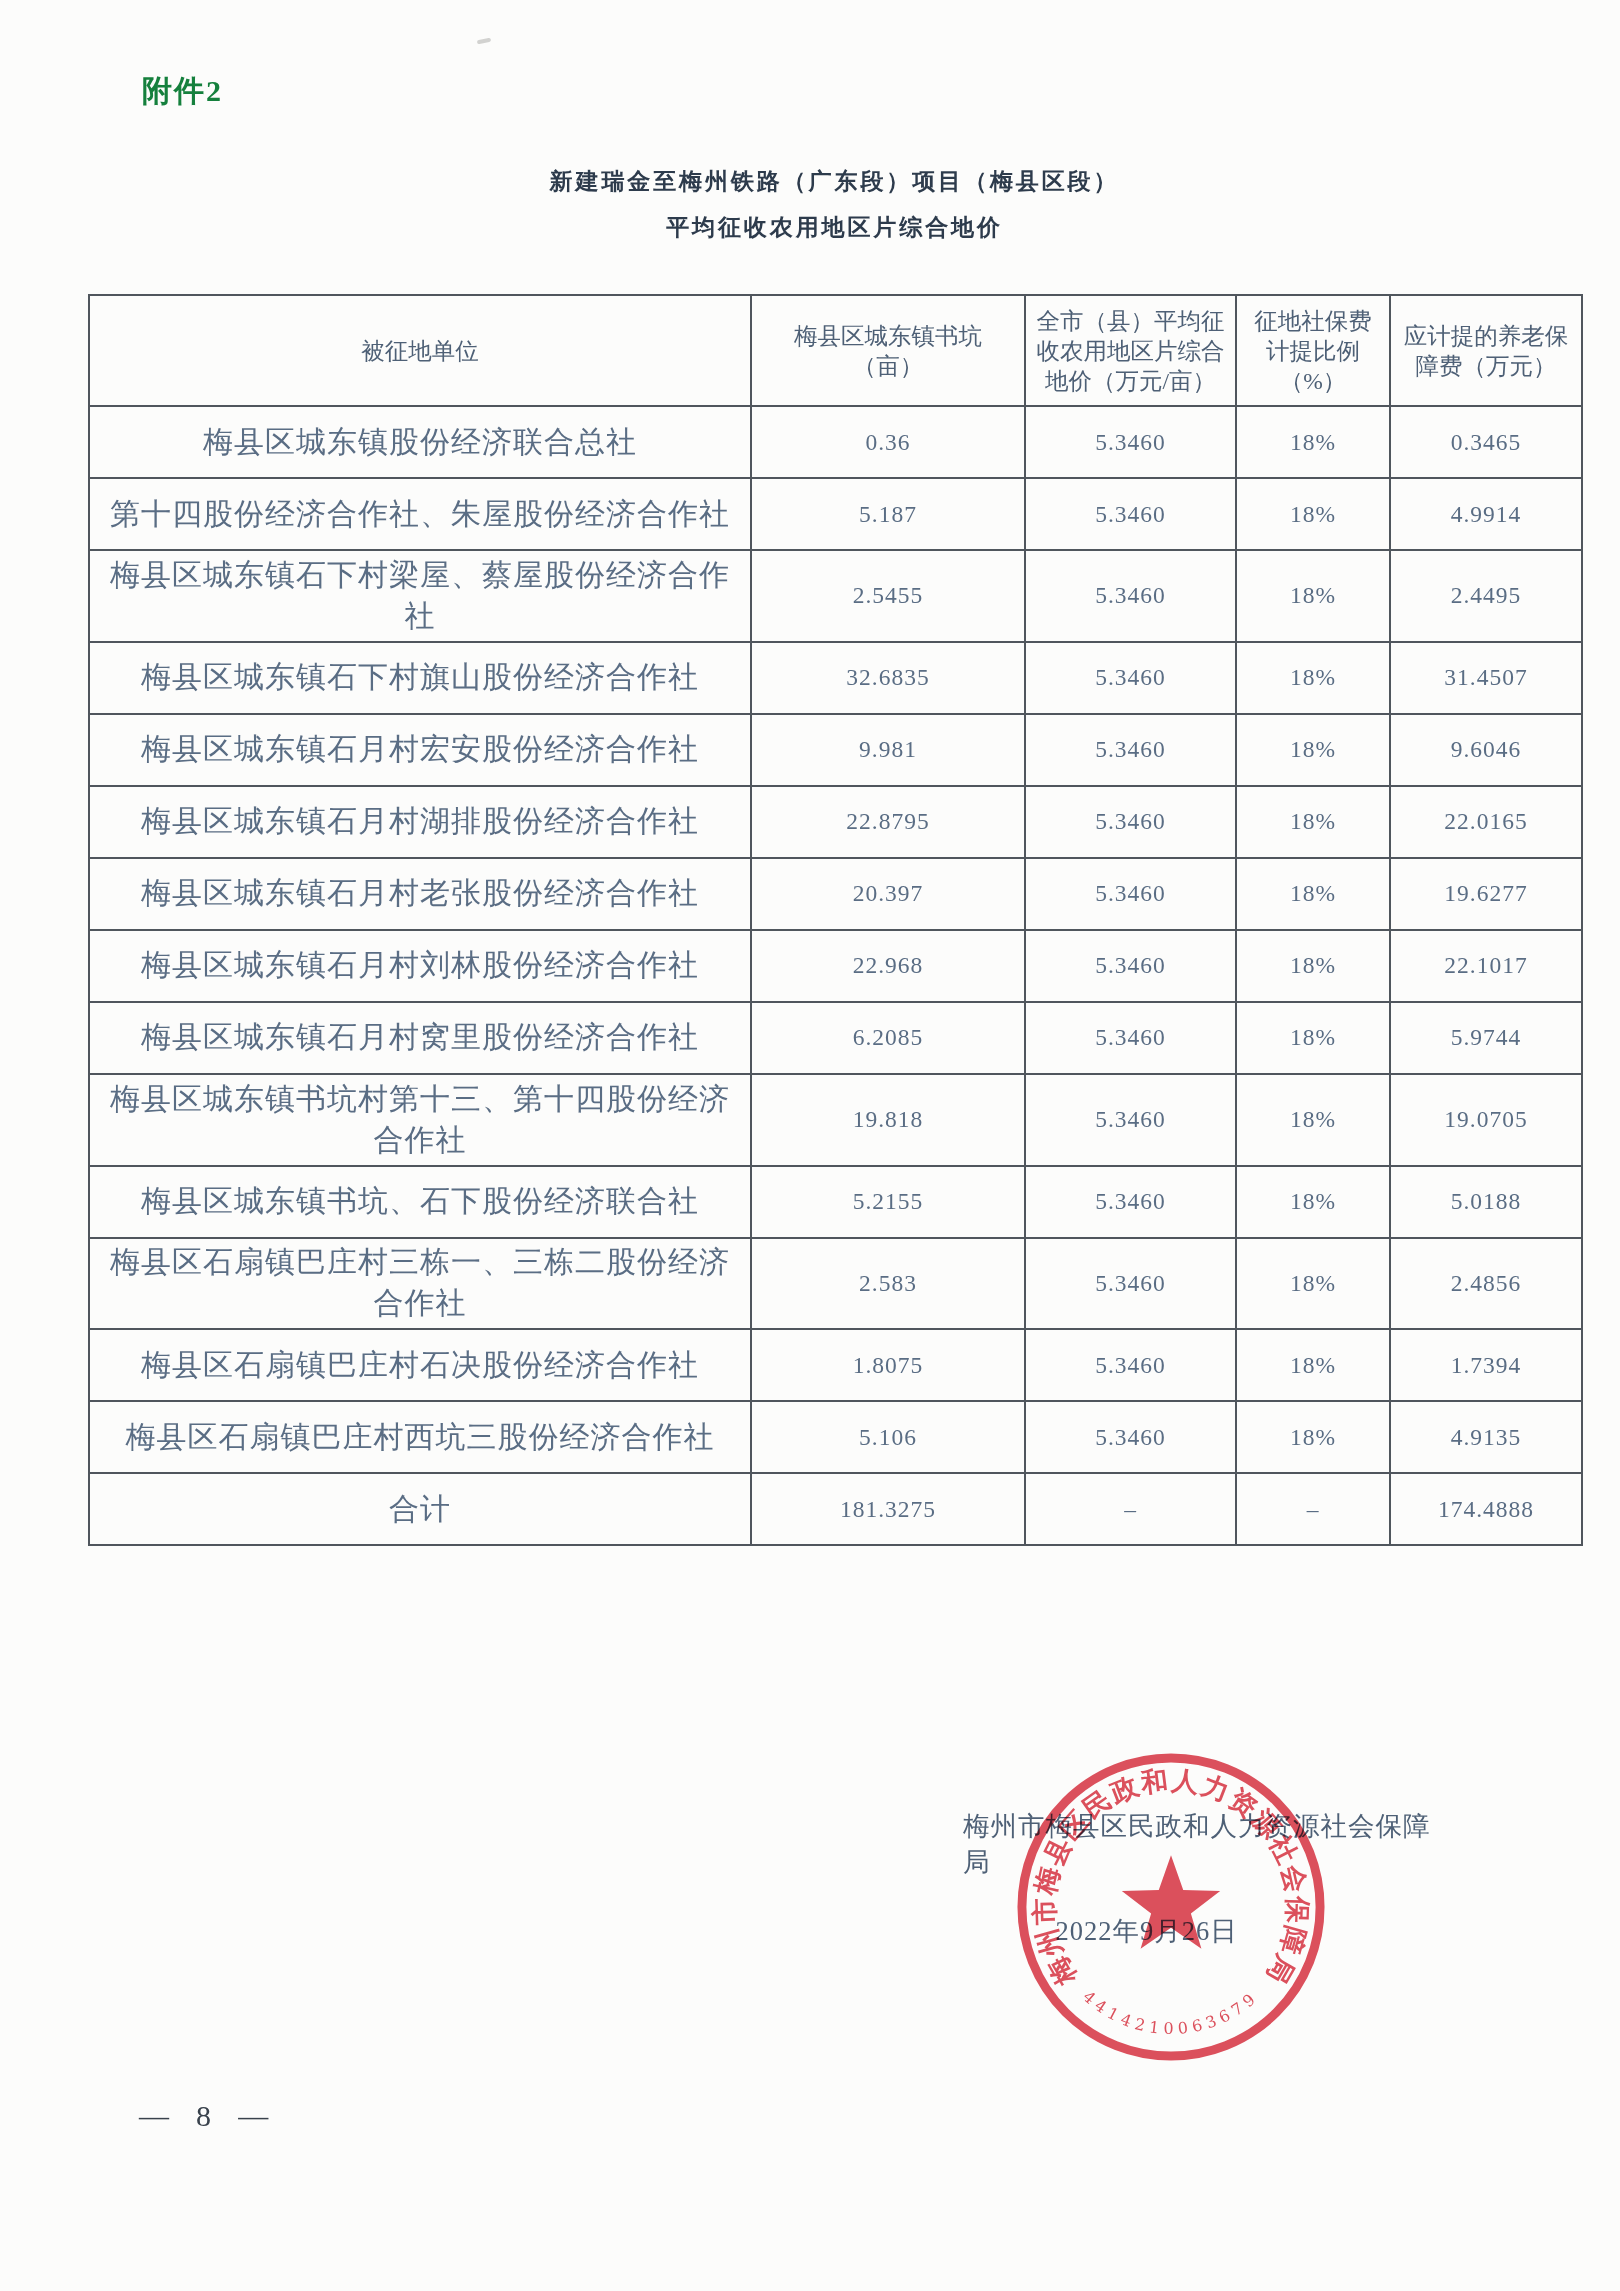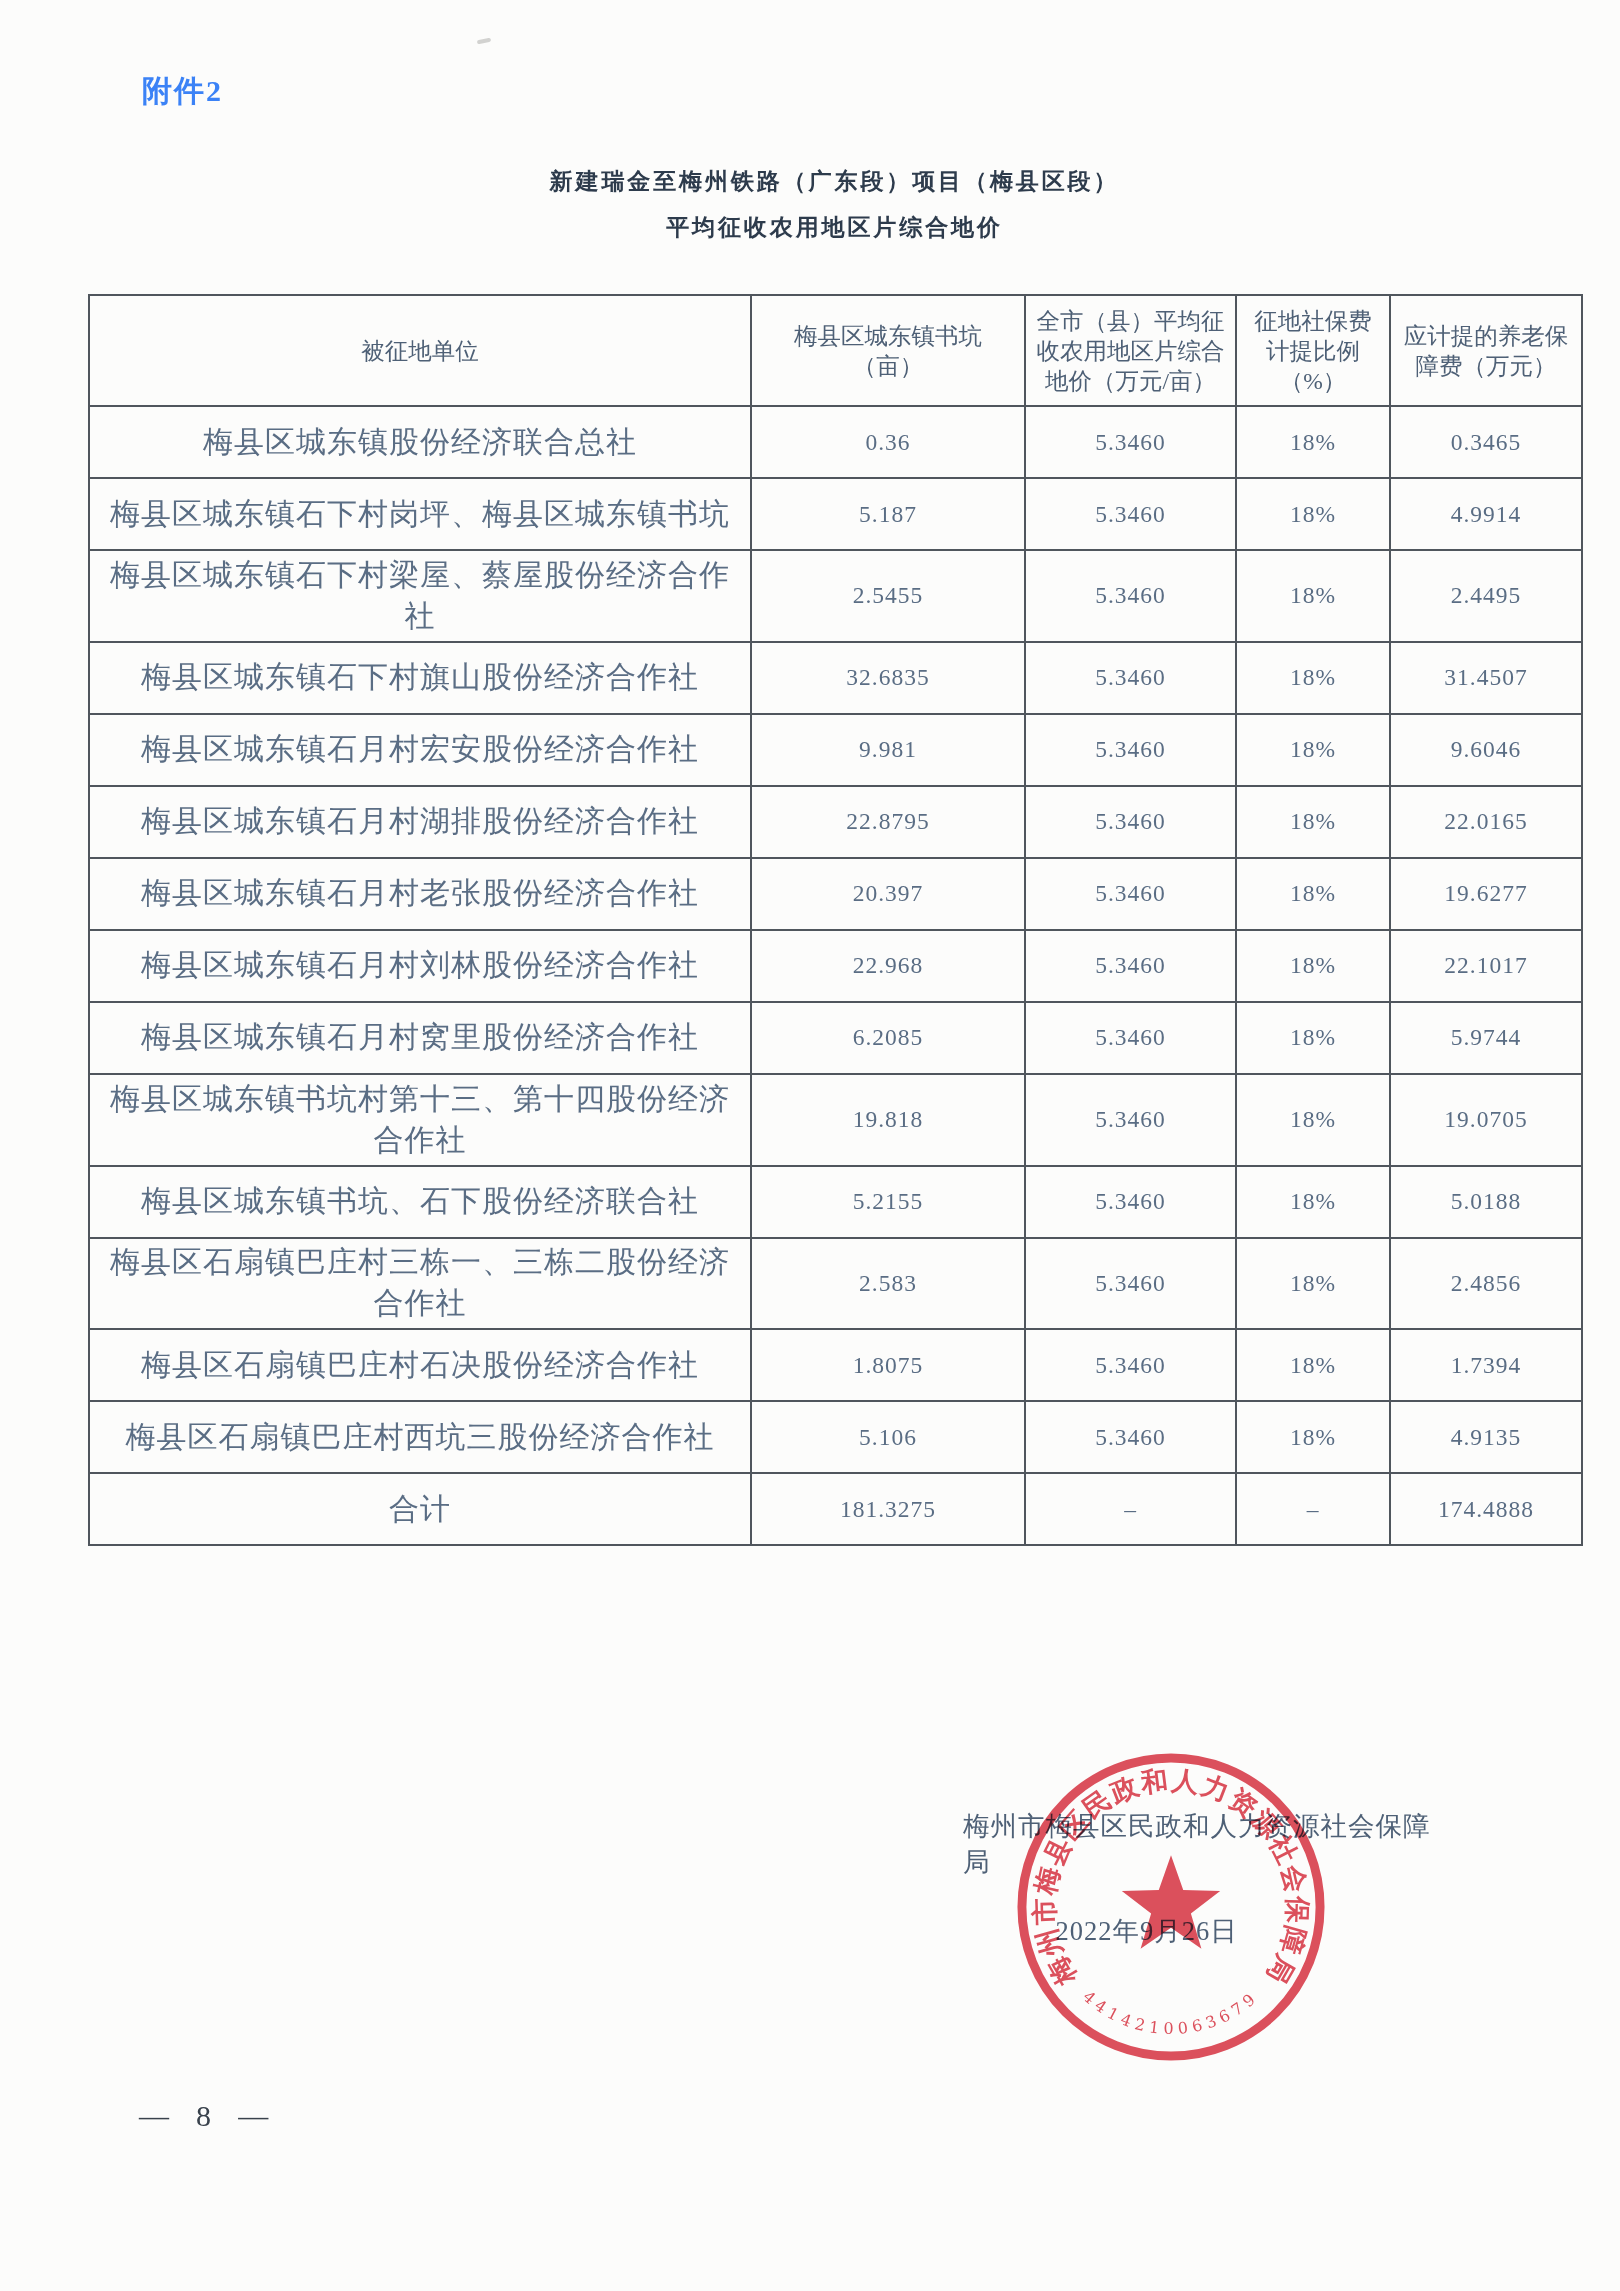--- a/index.html
+++ b/index.html
@@ -4,21 +4,21 @@
 <style>
   html,body{margin:0;padding:0;}
   body{
     width:1620px;height:2292px;position:relative;
     background:#fcfcfb;
     font-family:"Liberation Serif","DejaVu Serif",serif;
     overflow:hidden;
   }
   .attachment{
     position:absolute;left:142px;top:71px;
-    font-size:30px;font-weight:bold;color:#3b82f6;letter-spacing:2px;
+    font-size:30px;font-weight:bold;color:#15803d;letter-spacing:2px;
   }
   .title{
     position:absolute;left:88px;top:159px;width:1493px;
     text-align:center;color:#2d3b4c;font-weight:bold;
     font-size:23px;line-height:46px;letter-spacing:2.9px;
   }
   .doc-table{
     position:absolute;left:88px;top:294px;width:1493px;
     border-collapse:collapse;table-layout:fixed;
     color:#5a6d84;
@@ -88,21 +88,21 @@
   </thead>
   <tbody id="table-body">
       <tr>
         <td class="name">梅县区城东镇股份经济联合总社</td>
         <td class="num">0.36</td>
         <td class="num">5.3460</td>
         <td class="num">18%</td>
         <td class="num">0.3465</td>
       </tr>
       <tr>
-        <td class="name">梅县区城东镇石下村岗坪、梅县区城东镇书坑</td>
+        <td class="name">第十四股份经济合作社、朱屋股份经济合作社</td>
         <td class="num">5.187</td>
         <td class="num">5.3460</td>
         <td class="num">18%</td>
         <td class="num">4.9914</td>
       </tr>
       <tr>
         <td class="name">梅县区城东镇石下村梁屋、蔡屋股份经济合作社</td>
         <td class="num">2.5455</td>
         <td class="num">5.3460</td>
         <td class="num">18%</td>

